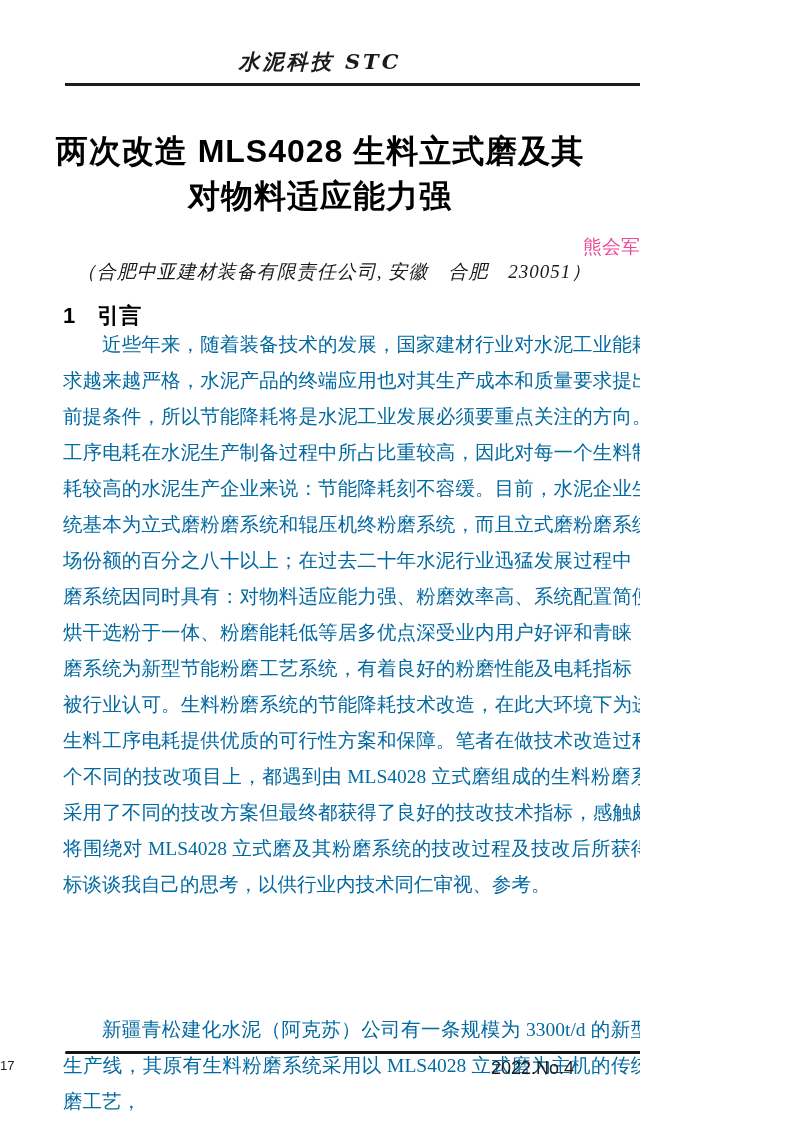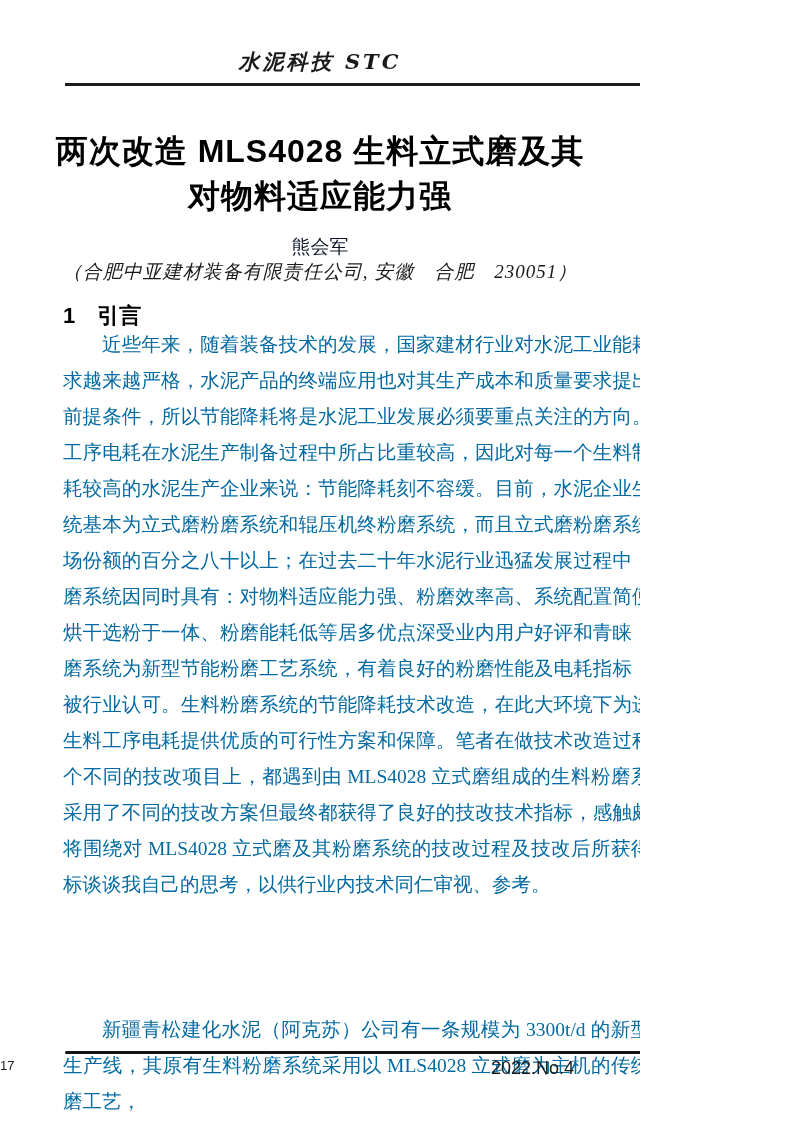--- a/index.html
+++ b/index.html
@@ -55,28 +55,28 @@
     letter-spacing: 1px;
     margin-top: 8px;
   }
 
   
   .author {
     position: absolute;
     top: 234px;
     left: 0;
     width: 100%;
-    text-align: center;
+    text-align: right;
     font-size: 19px;
-    color: #0f172a;
+    color: #ec4899;
   }
   .affiliation {
     position: absolute;
     top: 259px;
-    left: 0;
+    left: 14px;
     width: 100%;
     text-align: center;
     font-style: italic;
     font-size: 19px;
     letter-spacing: 1px;
     color: #1a1a1a;
   }
 
   
   .section-heading {

